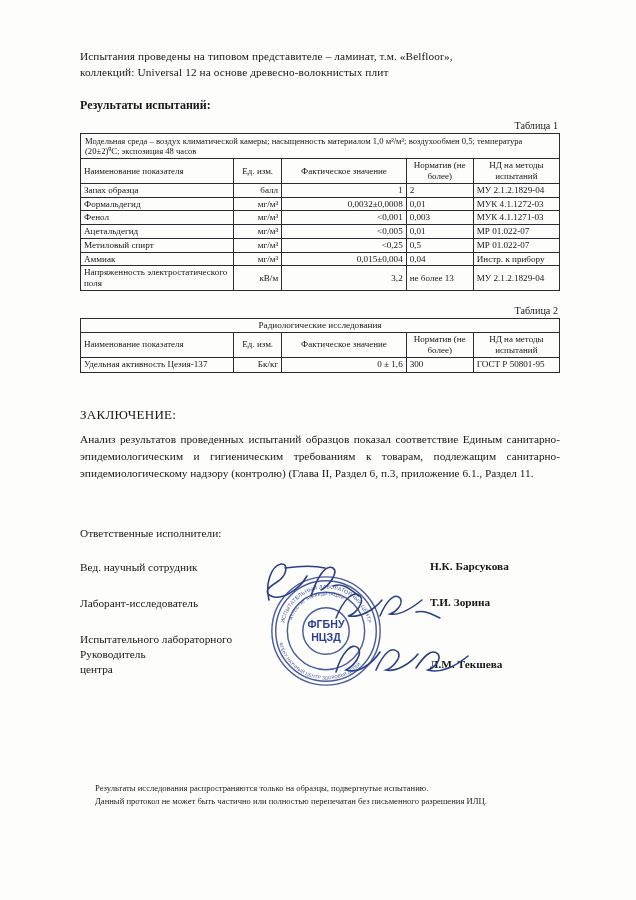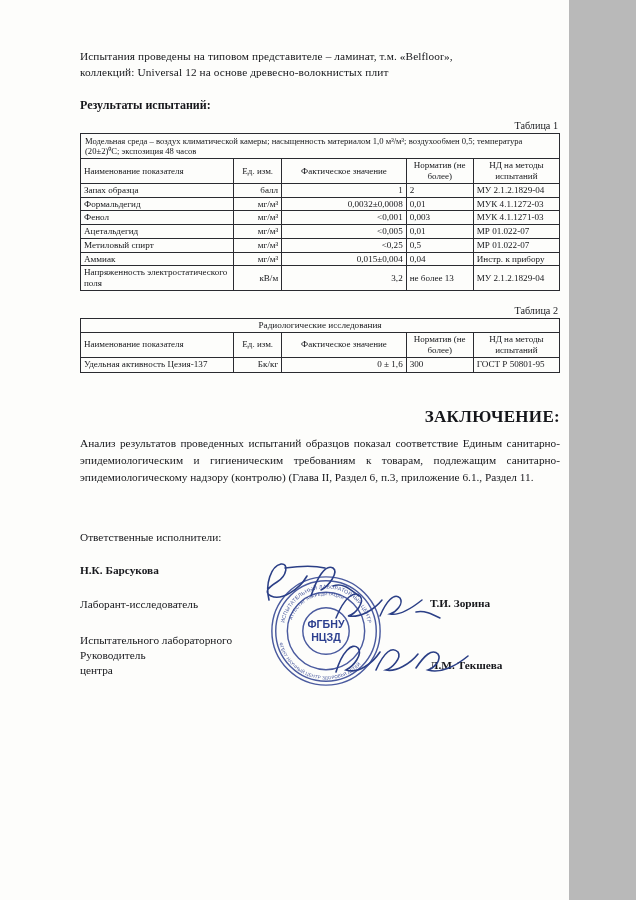--- a/index.html
+++ b/index.html
@@ -5,21 +5,21 @@
   html, body {
     margin: 0;
     padding: 0;
     background: #b9b9b9;
   }
   body {
     font-family: "Liberation Serif", serif;
   }
   .page {
     position: relative;
-    width: 569px;
+    width: 636px;
     height: 900px;
     background: #0f172a;
     overflow: hidden;
   }
   .sheet {
     position: absolute;
     left: 0; top: 0;
     width: 636px;
     height: 900px;
     background: #fdfdfb;
@@ -85,25 +85,24 @@
   .l { text-align: left; }
   .two-line { line-height: 1.15; }
   .rowh { height: 12.6px; padding-left: 40px; }
   .tallrow { height: 23px; }
   .radio-title {
     text-align: center;
     font-size: 9.2px;
   }
   .section-title {
     margin-top: 34px;
-    font-size: 17px;
-    font-weight: bold;
+    font-size: 13px;
+    font-weight: normal;
     letter-spacing: 0.3px;
     color: #15161a;
-    text-align: right;
   }
   .conclusion {
     margin-top: 8px;
     font-size: 11.3px;
     line-height: 1.5;
     text-align: justify;
     color: #16171b;
   }
   .signatures {
     margin-top: 46px;
@@ -274,20 +273,21 @@
         </tbody>
       </table>
 
       <div class="section-title">ЗАКЛЮЧЕНИЕ:</div>
       <div class="conclusion">Анализ результатов проведенных испытаний образцов показал соответствие Единым санитарно-эпидемиологическим и гигиеническим требованиям к товарам, подлежащим санитарно-эпидемиологическому надзору (контролю) (Глава II, Раздел 6, п.3, приложение 6.1., Раздел 11.</div>
 
       <div class="signatures">
         <div class="sig-head">Ответственные исполнители:</div>
 
         <div class="sig-row">
+          <div class="sig-role">Вед. научный сотрудник</div>
           <div class="sig-name">Н.К. Барсукова</div>
         </div>
 
         <div class="sig-row">
           <div class="sig-role">Лаборант-исследователь</div>
           <div class="sig-name">Т.И. Зорина</div>
         </div>
 
         <div class="sig-row">
           <div class="sig-role">
@@ -345,15 +345,19 @@
           <textPath href="#arcBottom" startOffset="8%">ФГБНУ НАУЧНЫЙ ЦЕНТР ЗДОРОВЬЯ ДЕТЕЙ</textPath>
         </text>
         <text font-size="4.6" letter-spacing="0.2">
           <textPath href="#arcTop2" startOffset="10%">АТТЕСТАТ АККРЕДИТАЦИИ</textPath>
         </text>
       </g>
       <text x="60" y="57" text-anchor="middle" font-size="11" font-weight="bold" fill="#2c3f8f" font-family="'Liberation Sans', sans-serif">ФГБНУ</text>
       <text x="60" y="70" text-anchor="middle" font-size="11" font-weight="bold" fill="#2c3f8f" font-family="'Liberation Sans', sans-serif">НЦЗД</text>
     </svg>
 
+    <div class="footer">
+      <span class="ln">Результаты исследования распространяются  только на образцы, подвергнутые испытанию.</span>
+      <span class="ln">Данный протокол не может быть частично или полностью перепечатан без письменного разрешения ИЛЦ.</span>
+    </div>
 
   </div>
 </div>
 
 </body></html>

